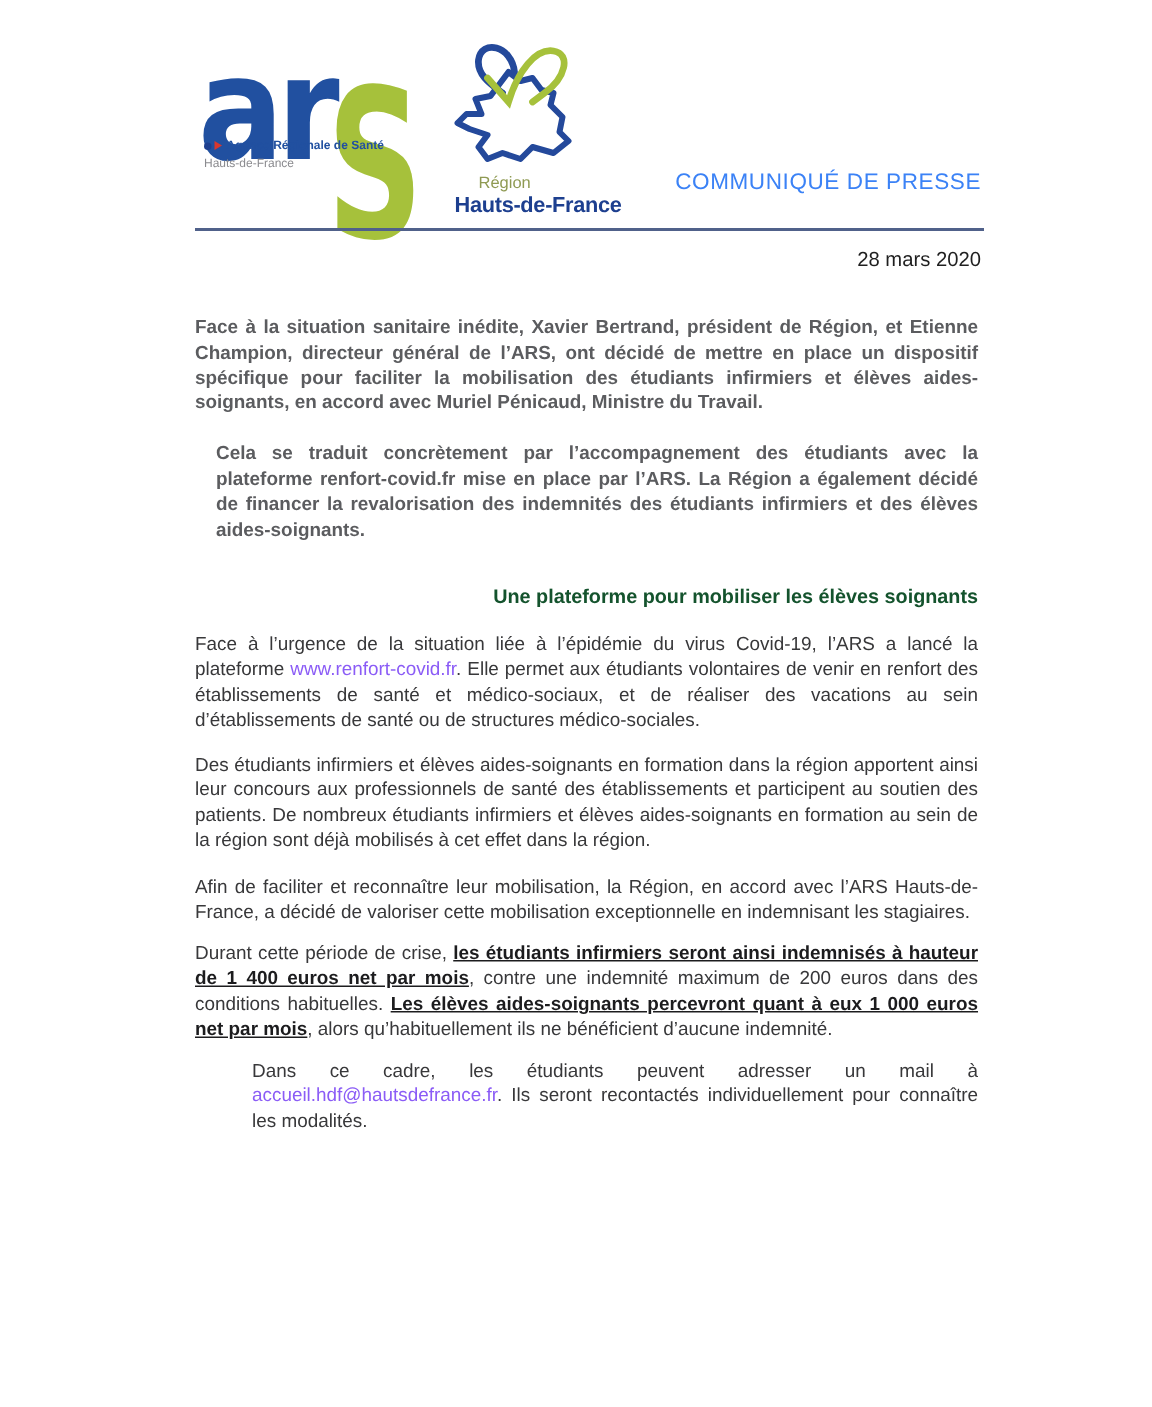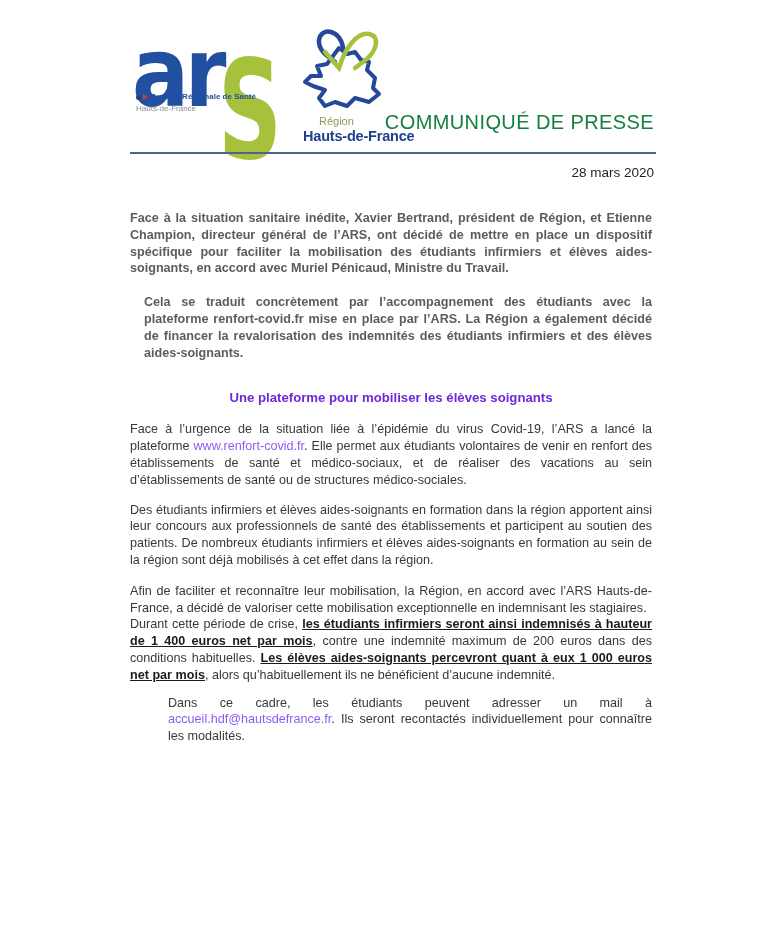--- a/index.html
+++ b/index.html
@@ -11,32 +11,32 @@
   .header{position:absolute;top:0;left:0;right:0;height:190px;}
   .ars-logo{position:absolute;left:56px;top:34px;width:155px;height:130px;}
   .ars-caption{position:absolute;left:2px;top:58px;line-height:10px;white-space:nowrap;}
   .ars-cap1{font-size:8px;font-weight:bold;color:#2150a0;display:flex;align-items:center;gap:2px;}
   .ars-dot{display:inline-block;width:5px;height:5px;border-radius:50%;background:#1d3f8f;}
   .ars-chev{display:inline-block;width:0;height:0;border-left:5px solid #d8372f;border-top:3px solid transparent;border-bottom:3px solid transparent;margin-right:1px;}
   .ars-cap2{font-size:8px;color:#8b8b8f;margin-top:2px;}
   .region-logo{position:absolute;left:213px;top:24px;width:130px;}
   .region-kicker{font-size:11px;font-weight:normal;color:#8f9a53;margin:1px 0 0 28px;line-height:12px;}
   .region-name{font-size:14.5px;font-weight:bold;color:#1d3f8f;margin:1px 0 0 12px;line-height:16px;letter-spacing:-0.2px;}
-  .press-label{position:absolute;right:36px;top:111px;font-size:20px;letter-spacing:0.4px;color:#15803d;line-height:22px;}
+  .press-label{position:absolute;right:36px;top:111px;font-size:15px;letter-spacing:0.4px;color:#3b82f6;line-height:22px;}
   .header-rule{position:absolute;left:52px;right:34px;top:152px;height:2px;background:#50618a;}
   .date-label{position:absolute;right:36px;top:164px;font-size:13.5px;color:#1f1f1f;line-height:17px;}
   
   .content{position:absolute;top:190px;left:52px;right:38px;}
   .doc-title{text-align:center;color:#2a4a9d;font-weight:bold;font-size:17px;line-height:21.5px;margin-top:17px;}
   p{margin:0;font-size:12.6px;line-height:16.8px;text-align:justify;color:#38383a;}
   .intro{color:#5b5c5f;font-weight:bold;}
   .mt-p1{margin-top:20px;} .mt-p2{margin-top:17px;margin-left:14px;}
-  .h-blue{color:#6d28d9;font-weight:bold;font-size:13.2px;line-height:17px;margin:0;text-align:center;}
+  .h-blue{color:#14532d;font-weight:bold;font-size:13.2px;line-height:17px;margin:0;text-align:right;}
   .mt-h1{margin-top:28px;} .mt-s1p1{margin-top:15px;} .mt-s1p2{margin-top:13px;}
-  .mt-h2{margin-top:21px;} .mt-s2p1{margin-top:14px;} .mt-s2p2{} .mt-s2p3{margin-top:11px;margin-left:38px;}
+  .mt-h2{margin-top:21px;} .mt-s2p1{margin-top:14px;} .mt-s2p2{margin-top:11px;} .mt-s2p3{margin-top:11px;margin-left:38px;}
   a.doc-link{color:#8b5cf6;cursor:pointer;}
   .bu{font-weight:bold;text-decoration:underline;color:#1c1c1e;}
 </style>
 </head>
 <body>
 
 <div class="page">
 
   <div class="header">
 

